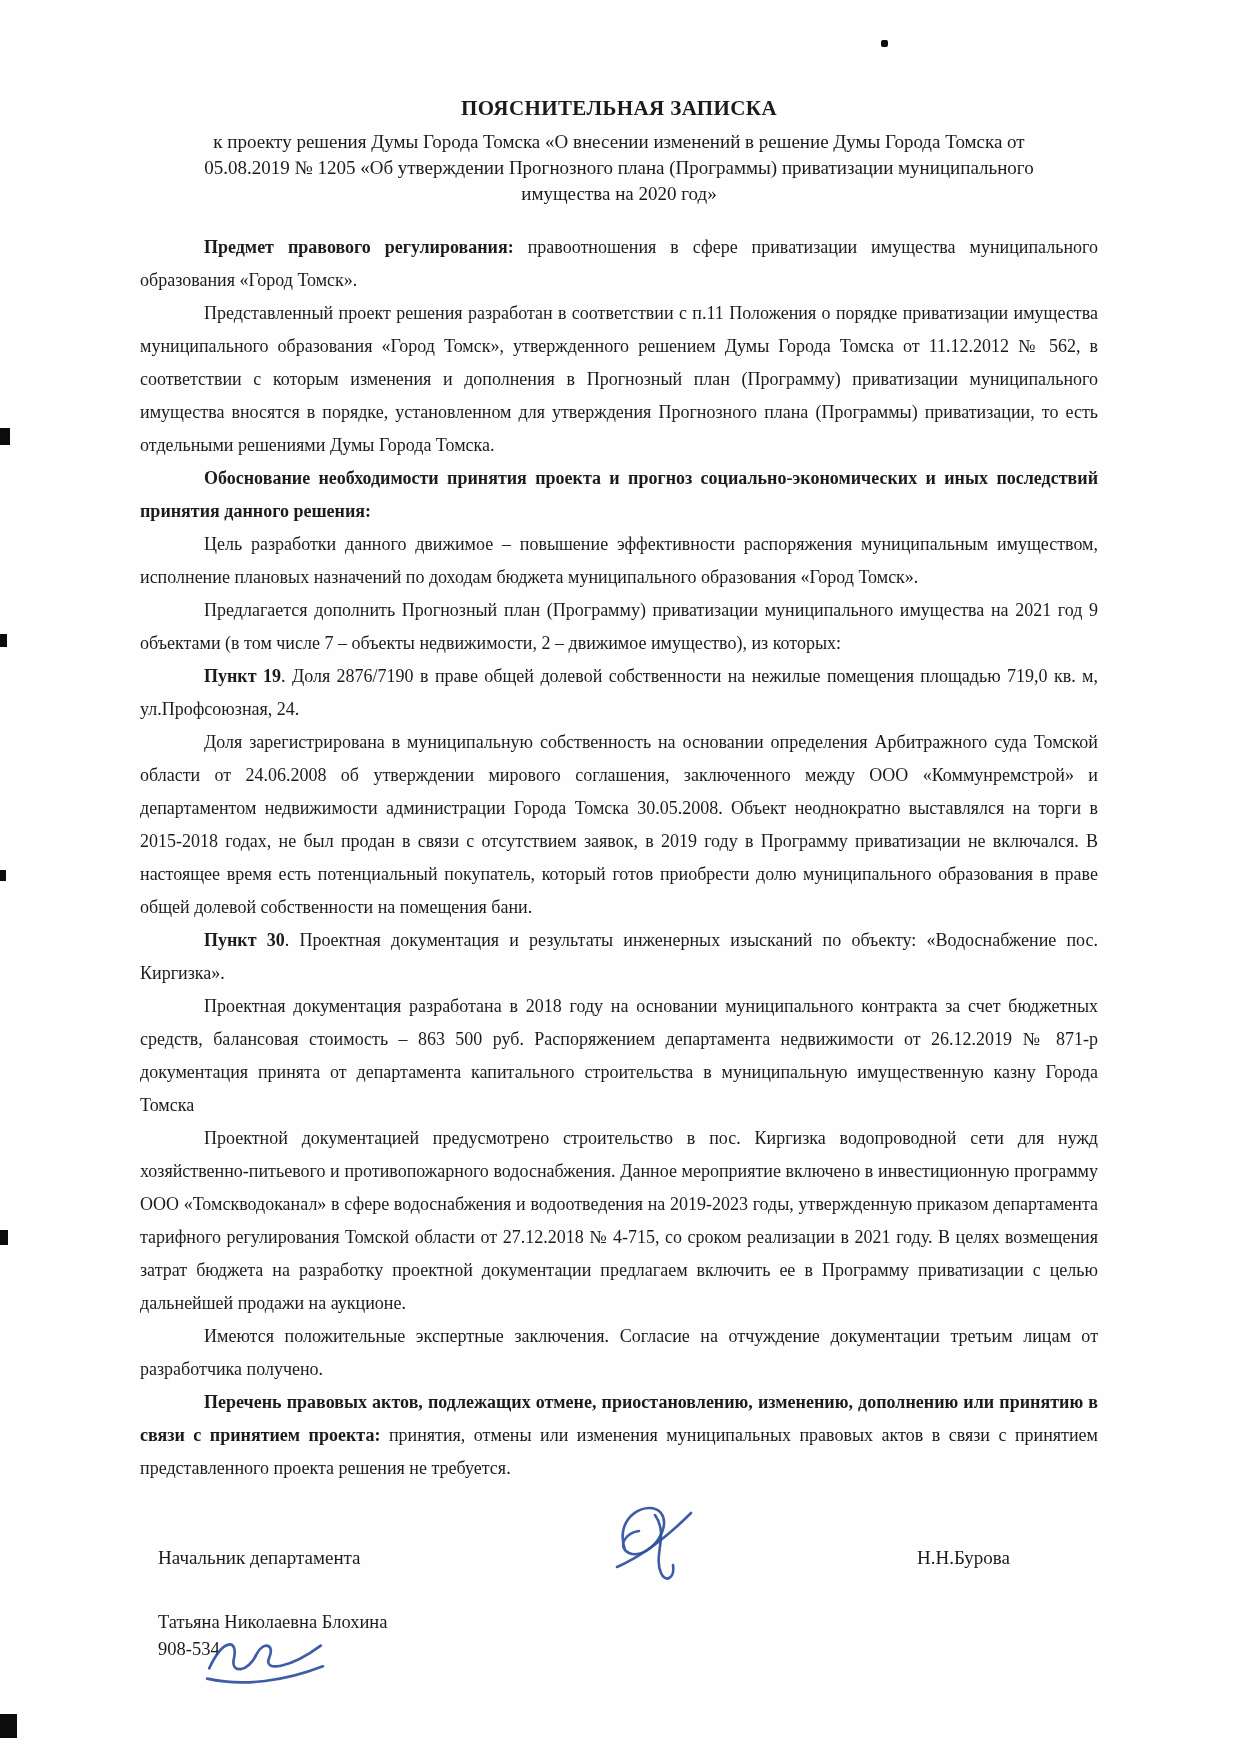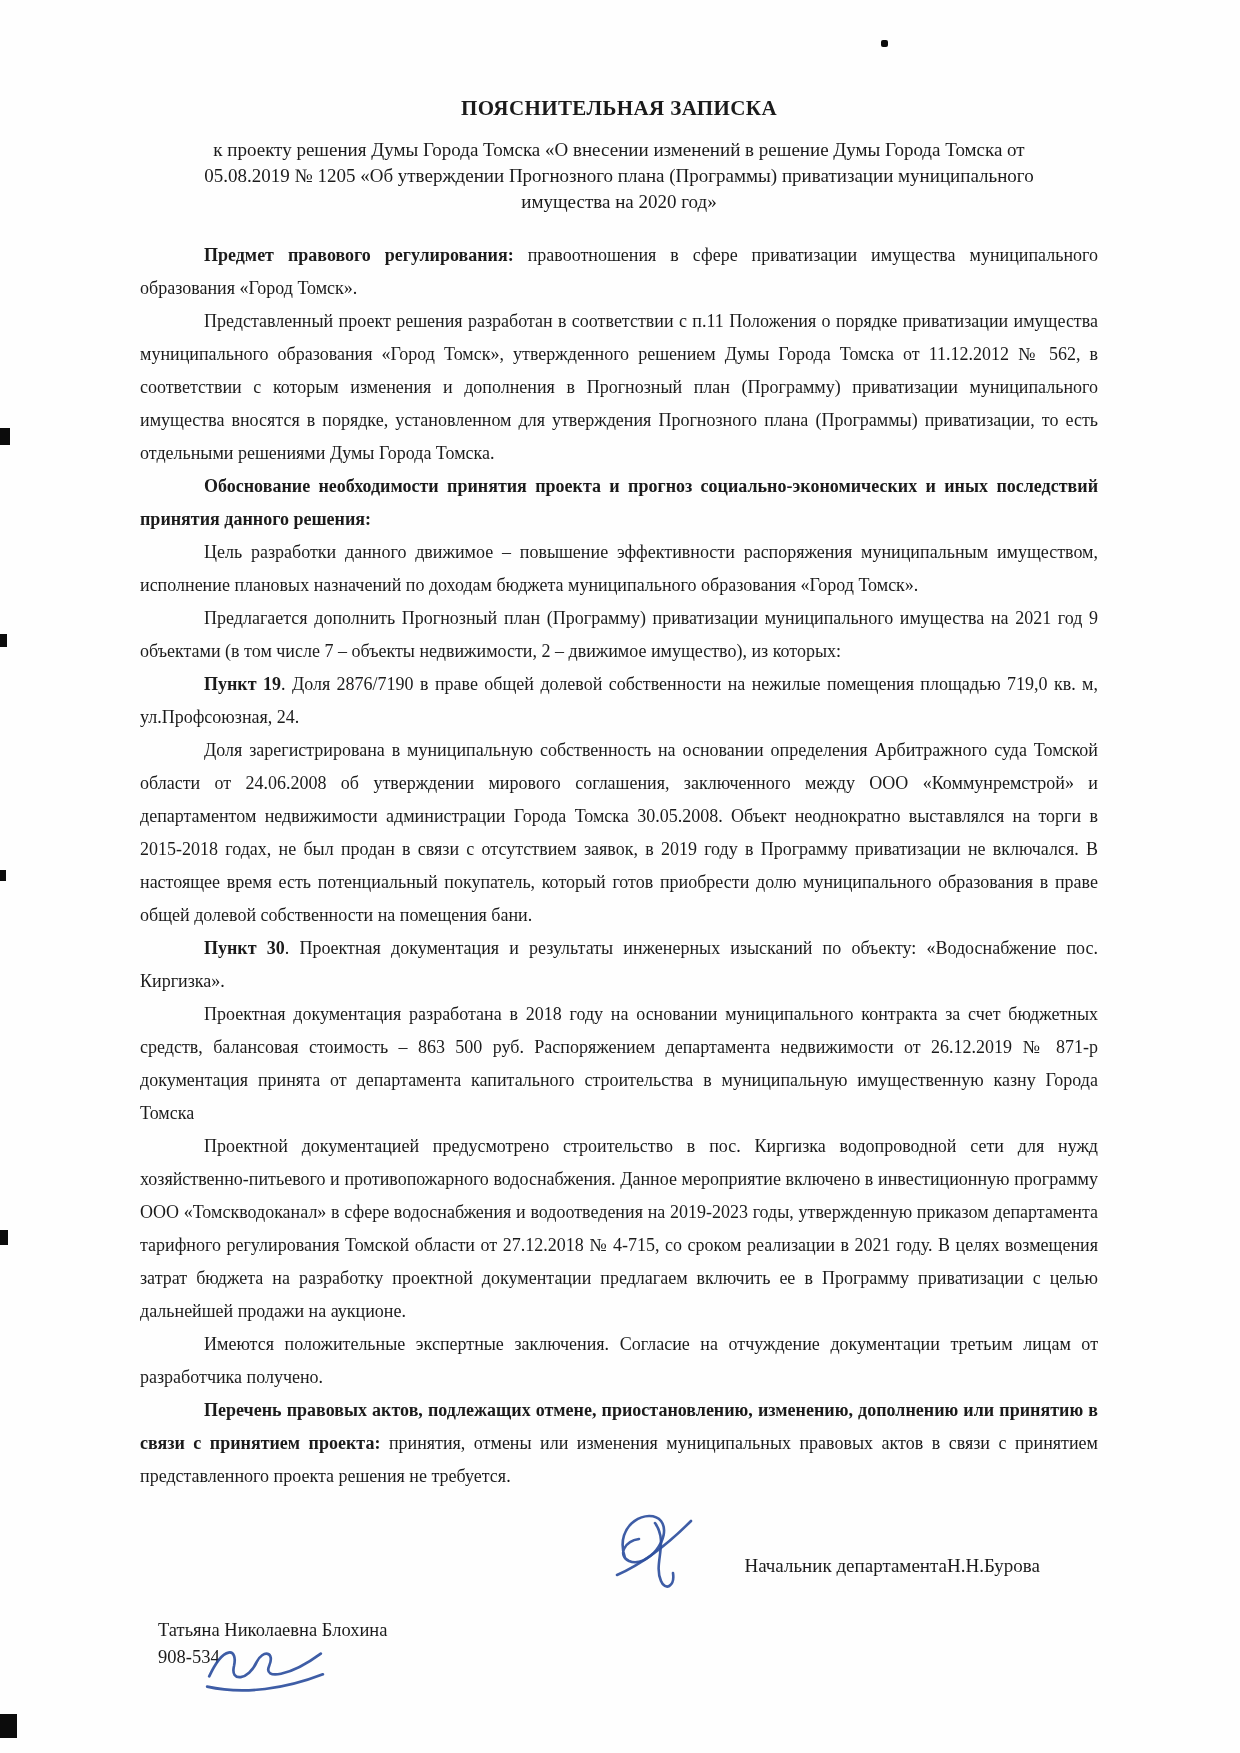--- a/index.html
+++ b/index.html
@@ -13,46 +13,46 @@
     font-family:"Liberation Serif", serif;
     color:#1b1b1b;
     padding:96px 142px 0 140px;
     overflow:hidden;
   }
   .title {
     text-align:center;
     font-size:21px;
     font-weight:bold;
     letter-spacing:0.4px;
-    margin-bottom:16px;
+    margin-bottom:8px;
   }
   .subtitle {
     text-align:center;
     font-size:19px;
     line-height:26px;
     max-width:892px;
     margin:0 auto 24px auto;
   }
   .doc-body p.para {
     text-align:justify;
     text-indent:64px;
     font-size:18px;
     line-height:33px;
   }
   .doc-body p.para b { font-weight:bold; }
   .sign-row {
     position:relative;
     display:flex;
-    justify-content:flex-end;
+    justify-content:space-between;
     align-items:flex-end;
     margin-top:62px;
     font-size:19px;
   }
   .sign-position { margin-left:18px; }
-  .sign-name { margin-right:58px; }
+  .sign-name { margin-right:88px; }
   .sig-main {
     position:absolute;
     left:455px;
     top:-52px;
     width:110px;
     height:100px;
   }
   .contact-block {
     position:relative;
     margin-top:40px;

